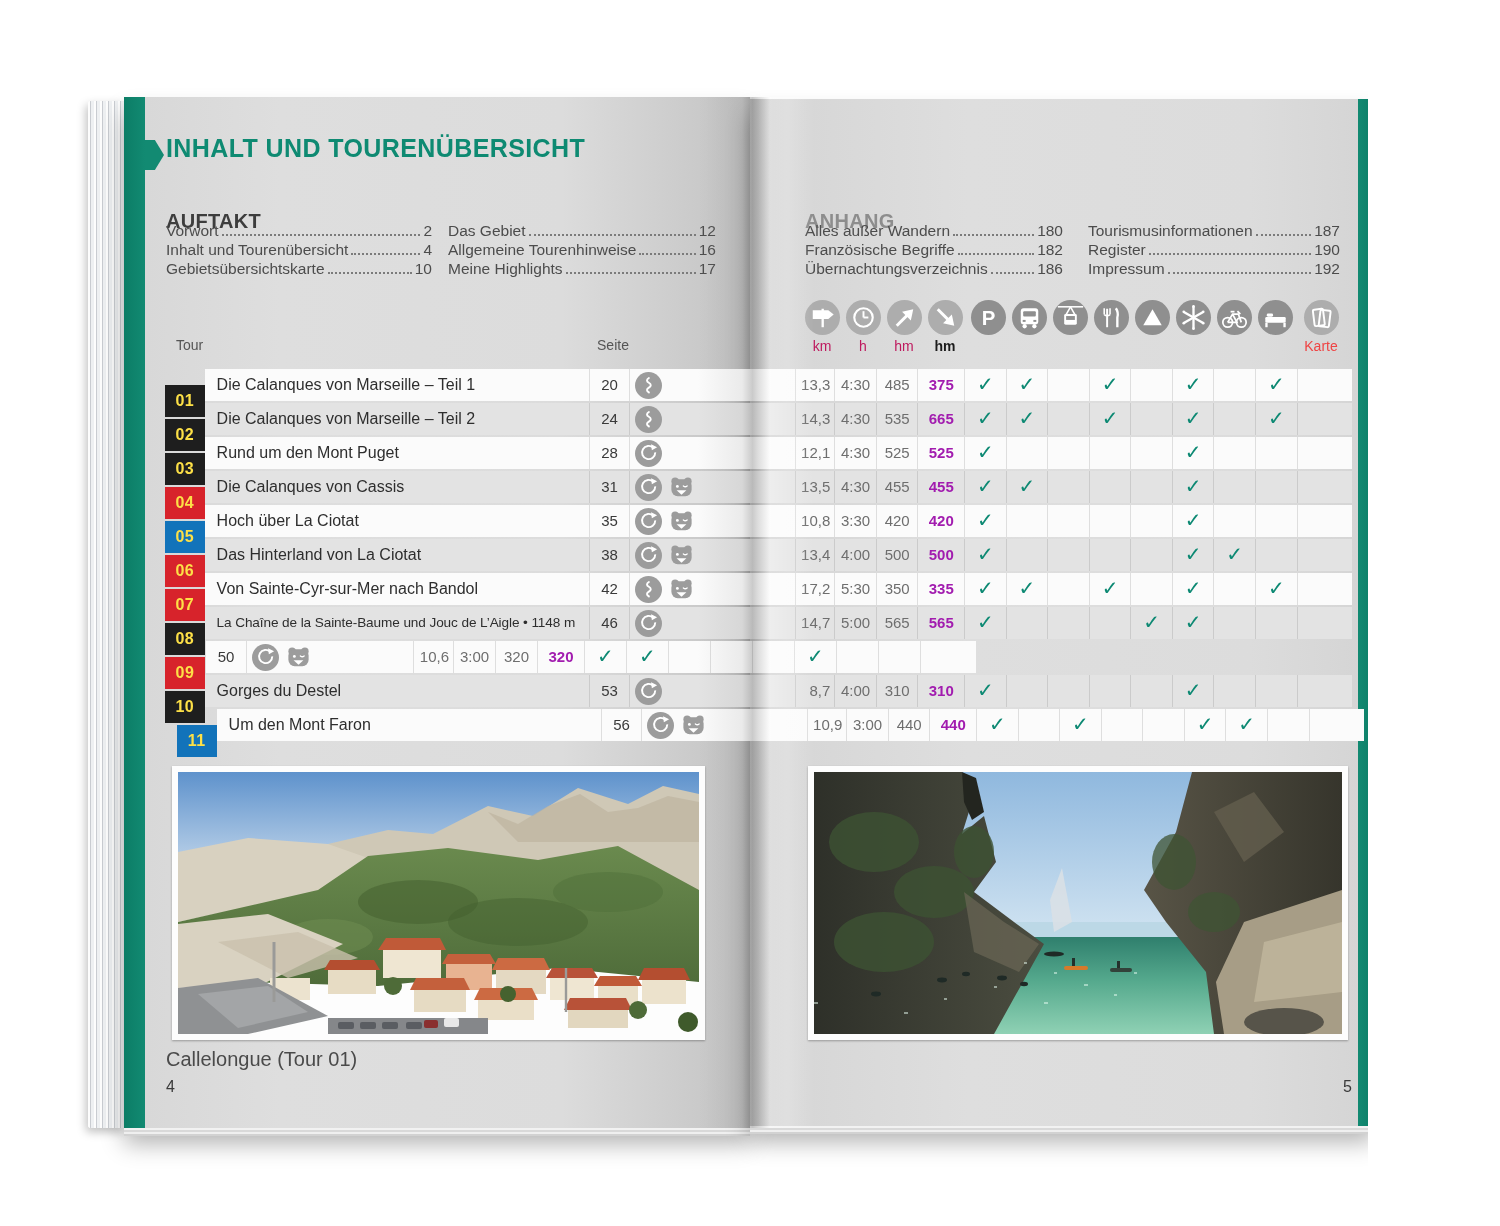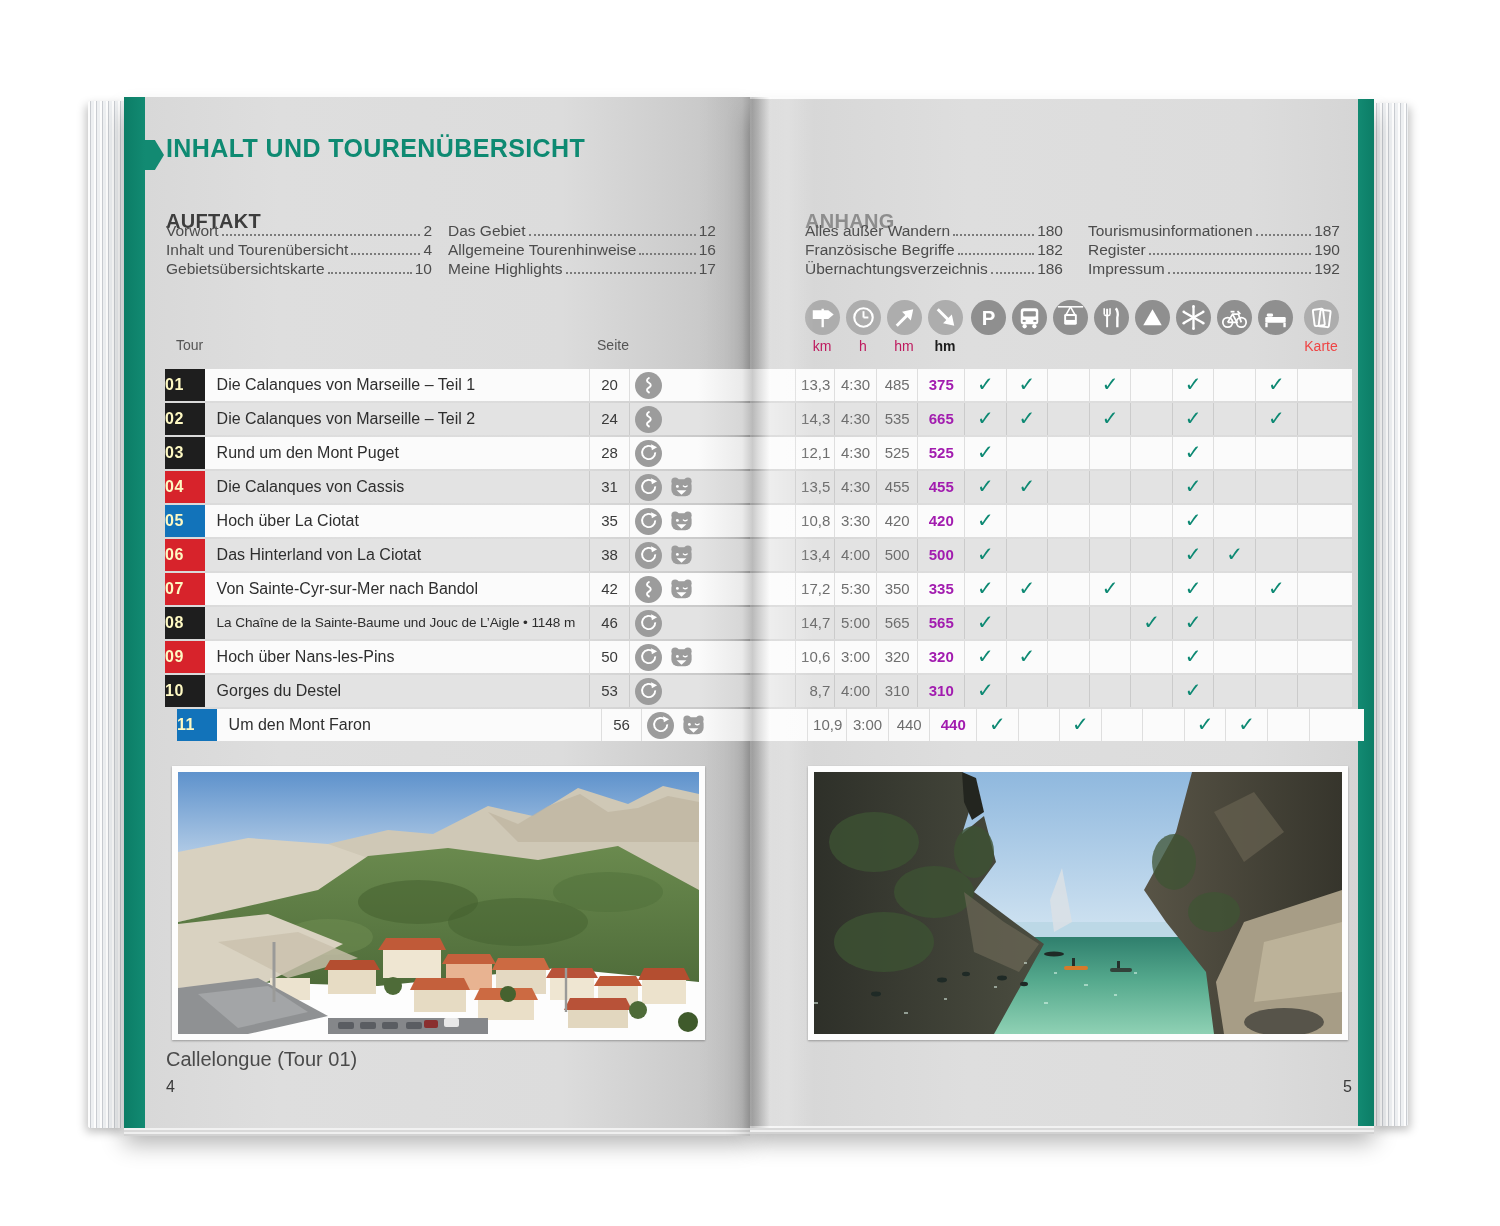--- a/index.html
+++ b/index.html
@@ -1,16 +1,16 @@
 <!DOCTYPE html>
 <html><head>
 <meta charset="utf-8">
 <style>
   html,body{margin:0;padding:0;background:#ffffff;}
-  .stage{position:relative;width:1500px;height:1226px;background:#ffffff;overflow:hidden;
+  .stage{position:relative;width:1368px;height:1226px;background:#ffffff;overflow:hidden;
          font-family:"Liberation Sans","DejaVu Sans",sans-serif;}
   .abs{position:absolute;}
 
   
   .page-stack-left{left:88px;top:101px;width:36px;height:1027px;
     background:repeating-linear-gradient(90deg,#fdfdfd 0 2px,#c9ccd1 2px 3px,#eef0f2 3px 6px);
     border-radius:3px 0 0 3px;box-shadow:-2px 4px 10px rgba(0,0,0,.25);}
   .page-stack-right{left:1374px;top:103px;width:34px;height:1023px;
     background:repeating-linear-gradient(90deg,#fdfdfd 0 2px,#c9ccd1 2px 3px,#eef0f2 3px 6px);
     border-radius:0 3px 3px 0;box-shadow:2px 4px 10px rgba(0,0,0,.25);}
@@ -46,21 +46,21 @@
   .metric-label.bold{color:#1c1c1c;font-weight:bold;}
   .karte-label{font-size:14px;color:#ef4444;text-align:center;width:60px;}
   .col-label{font-size:14px;color:#555;}
 
   
   .trow{position:absolute;left:165px;width:1187px;height:32px;display:flex;}
   .trow.odd .band{background:#fbfbfb;}
   .trow.even .band{background:#e3e3e3;}
   .cell{height:32px;}
   .sep{border-left:1px solid rgba(120,120,120,.22);}
-  .cell-badge{width:40px;text-align:left;line-height:32px;color:#fef9c3;font-size:16px;font-weight:bold;letter-spacing:.5px;}
+  .cell-badge{width:40px;text-align:center;line-height:32px;color:#fde047;font-size:16px;font-weight:bold;letter-spacing:.5px;margin-top:16px;}
   .cell-title{width:388px;padding-left:12px;line-height:32px;font-size:16px;color:#2e2e2e;white-space:nowrap;overflow:hidden;box-sizing:border-box;}
   .cell-title.tight{font-size:13.6px;letter-spacing:-.1px;padding-left:12px;}
   .cell-seite{width:40px;text-align:center;line-height:32px;font-size:15px;color:#3a3a3a;}
   .cell-icons{width:85px;display:flex;align-items:center;gap:5px;padding-left:5px;box-sizing:border-box;}
   .route-circle{width:27px;height:27px;border-radius:50%;background:#9c9c9c;display:flex;align-items:center;justify-content:center;flex:none;}
   .route-circle svg{width:27px;height:27px;display:block;}
   .bear svg{width:29px;height:27px;display:block;}
   .cell-gutter{width:82px;}
   .cell-km{width:40px;text-align:right;padding-right:4px;line-height:32px;font-size:15px;color:#6e6e6e;box-sizing:border-box;}
   .cell-h{width:41px;text-align:center;line-height:32px;font-size:15px;color:#6e6e6e;}
@@ -571,21 +571,20 @@
         <div class="cell band cell-check sep"></div>
         <div class="cell band cell-check sep"><span class="checkmark">✓</span></div>
         <div class="cell band cell-check sep"><span class="checkmark">✓</span></div>
         <div class="cell band cell-check sep"></div>
         <div class="cell band cell-check sep"></div>
         <div class="cell band cell-check cell-karte"></div>
       </div>
 
   <div class="trow odd" style="top: 641px;">
     <div class="cell band cell-badge" style="background: rgb(215, 35, 43);">09</div>
-    <div class="cell band cell-title">Hoch über Nans-les-Pins</div>
     <div class="cell band cell-seite sep">50</div>
     <div class="cell band cell-icons sep">
           <span class="route-circle">
             <svg viewBox="0 0 36 36">
               <use href="#sym-loop"></use>
             </svg>
           </span>
           <span class="bear">
             <svg viewBox="0 0 38 36">
               <use href="#sym-bear"></use>

